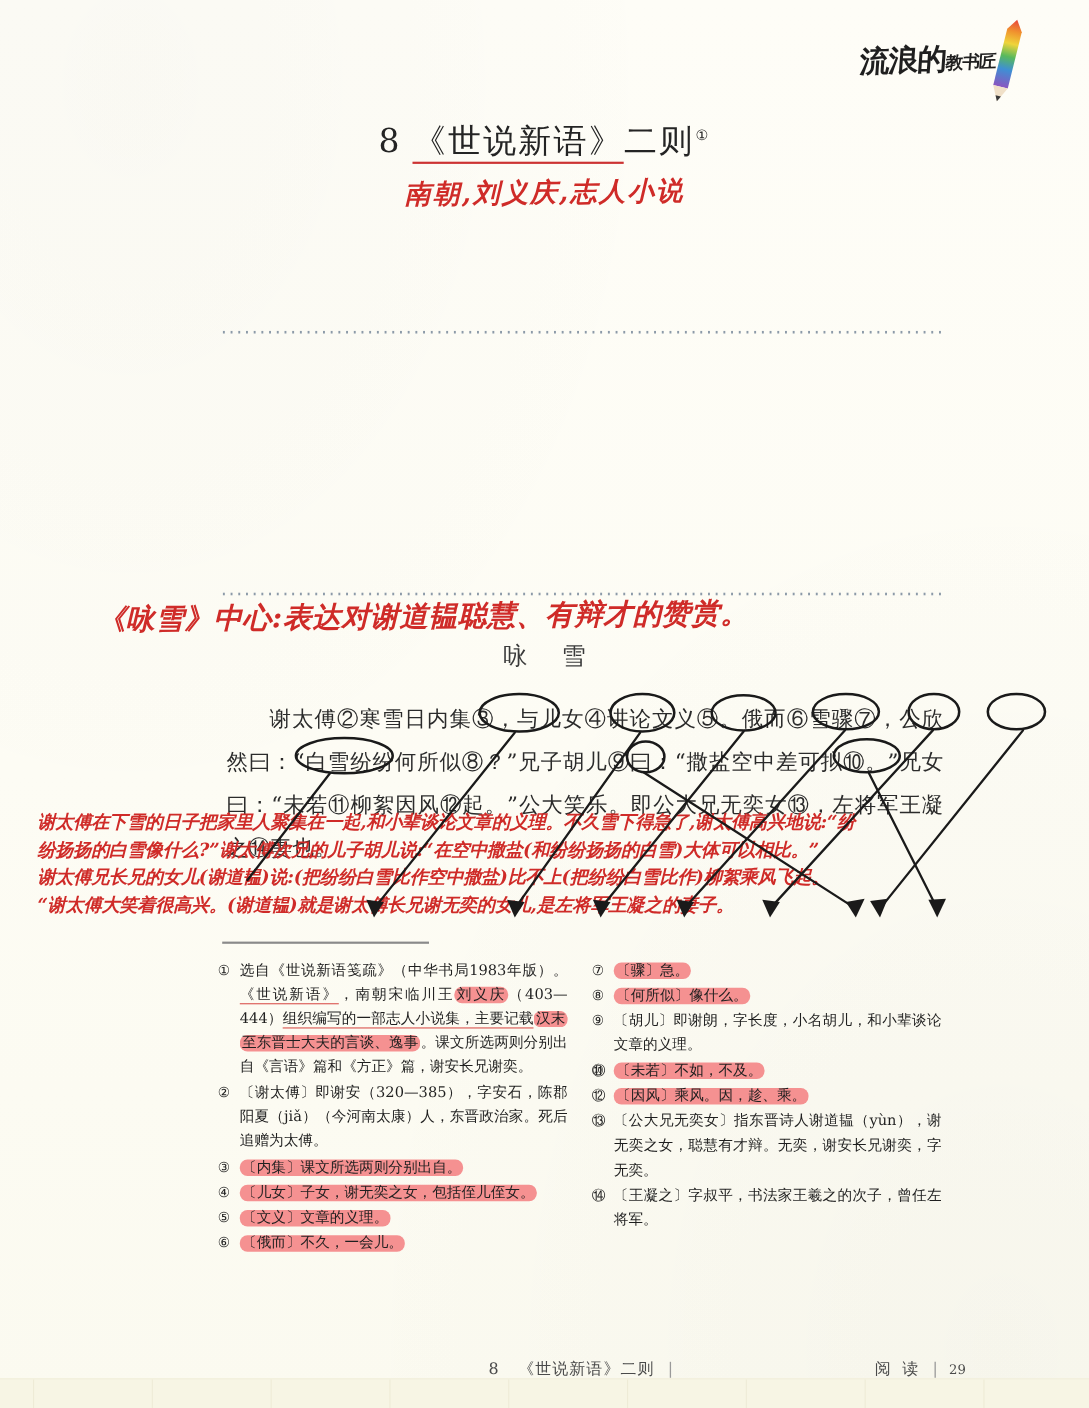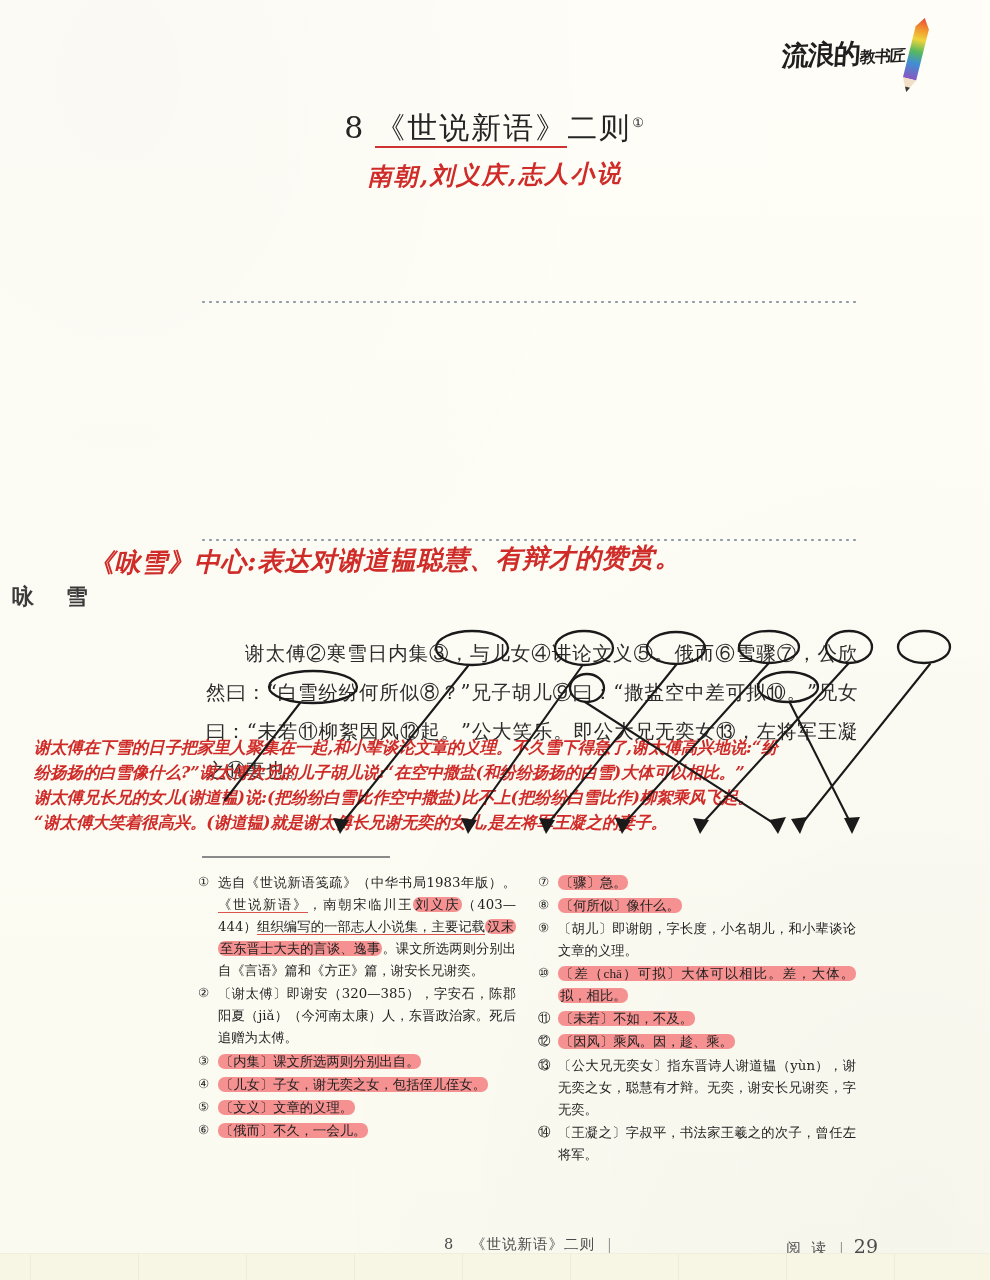--- a/index.html
+++ b/index.html
@@ -168,26 +168,26 @@
     letter-spacing: 0.5px;
     white-space: nowrap;
     transform: rotate(-0.6deg);
   }
 
   
   #section-heading {
     position: absolute;
     top: 582px;
     left: 0; right: 0;
+    text-align: center;
     font-size: 22px;
     letter-spacing: 12px;
     color: #3a3a3a;
     font-family: "DejaVu Serif", "Liberation Serif", serif;
     text-indent: 12px;
-    font-weight: bold;
   }
 
   
   #classical {
     position: absolute;
     left: 206px;
     top: 634px;
     width: 652px;
     font-family: "DejaVu Serif", "Liberation Serif", serif;
     font-size: 19.5px;
@@ -257,21 +257,20 @@
     position: absolute;
     left: 0;
     top: 0;
     font-size: 12.5px;
   }
   .hl {
     background: #f59191;
     border-radius: 7px;
     padding: 0 2px;
     box-decoration-break: clone;
-    font-family: Liberation Serif, serif;
     -webkit-box-decoration-break: clone;
   }
   .ul-red { border-bottom: 1.5px solid #d9534f; }
 
   
   #footer {
     position: absolute;
     left: 0; right: 0;
     top: 1235px;
     font-family: "DejaVu Serif", "Liberation Serif", serif;
@@ -289,21 +288,21 @@
     margin-left: 12px;
     color: #9a9a9a;
   }
   #footer .right {
     position: absolute;
     right: 112px;
     letter-spacing: 3px;
     white-space: nowrap;
   }
   #footer .right .sep { color: #9a9a9a; margin: 0 10px; letter-spacing: 0; }
-  #footer .right .pg { letter-spacing: 0; font-size: 19px; }
+  #footer .right .pg { letter-spacing: 0; font-size: 12px; }
 </style>
 </head>
 <body>
 
 <div id="page">
 
   <div id="paper-grain"></div>
 
   <div id="watermark">
     <div class="wm-text">
@@ -362,21 +361,21 @@
           <div class="fn"><span class="marker">②</span><span>〔谢太傅〕即谢安（320—385），字安石，陈郡阳夏（jiǎ）（今河南太康）人，东晋政治家。死后追赠为太傅。</span></div>
           <div class="fn"><span class="marker">③</span><span class="hl">〔内集〕课文所选两则分别出自。</span></div>
           <div class="fn"><span class="marker">④</span><span class="hl">〔儿女〕子女，谢无奕之女，包括侄儿侄女。</span></div>
           <div class="fn"><span class="marker">⑤</span><span class="hl">〔文义〕文章的义理。</span></div>
           <div class="fn"><span class="marker">⑥</span><span class="hl">〔俄而〕不久，一会儿。</span></div>
         </div>
       <div class="col" id="fn-col-right">
           <div class="fn"><span class="marker">⑦</span><span class="hl">〔骤〕急。</span></div>
           <div class="fn"><span class="marker">⑧</span><span class="hl">〔何所似〕像什么。</span></div>
           <div class="fn"><span class="marker">⑨</span><span>〔胡儿〕即谢朗，字长度，小名胡儿，和小辈谈论文章的义理。</span></div>
-          <div class="fn"><span class="marker">⑩</span><span class="hl">〔差（chā）可拟〕大体可以相比。差，大体。拟，相比。</span></div>
+          <div class="fn"><span class="marker">⑩</span></div>
           <div class="fn"><span class="marker">⑪</span><span class="hl">〔未若〕不如，不及。</span></div>
           <div class="fn"><span class="marker">⑫</span><span class="hl">〔因风〕乘风。因，趁、乘。</span></div>
           <div class="fn"><span class="marker">⑬</span><span>〔公大兄无奕女〕指东晋诗人谢道韫（yùn），谢无奕之女，聪慧有才辩。无奕，谢安长兄谢奕，字无奕。</span></div>
           <div class="fn"><span class="marker">⑭</span><span>〔王凝之〕字叔平，书法家王羲之的次子，曾任左将军。</span></div>
         </div>
     </div>
 
     <div id="footer">
       <div class="left">
         <span>8</span>

